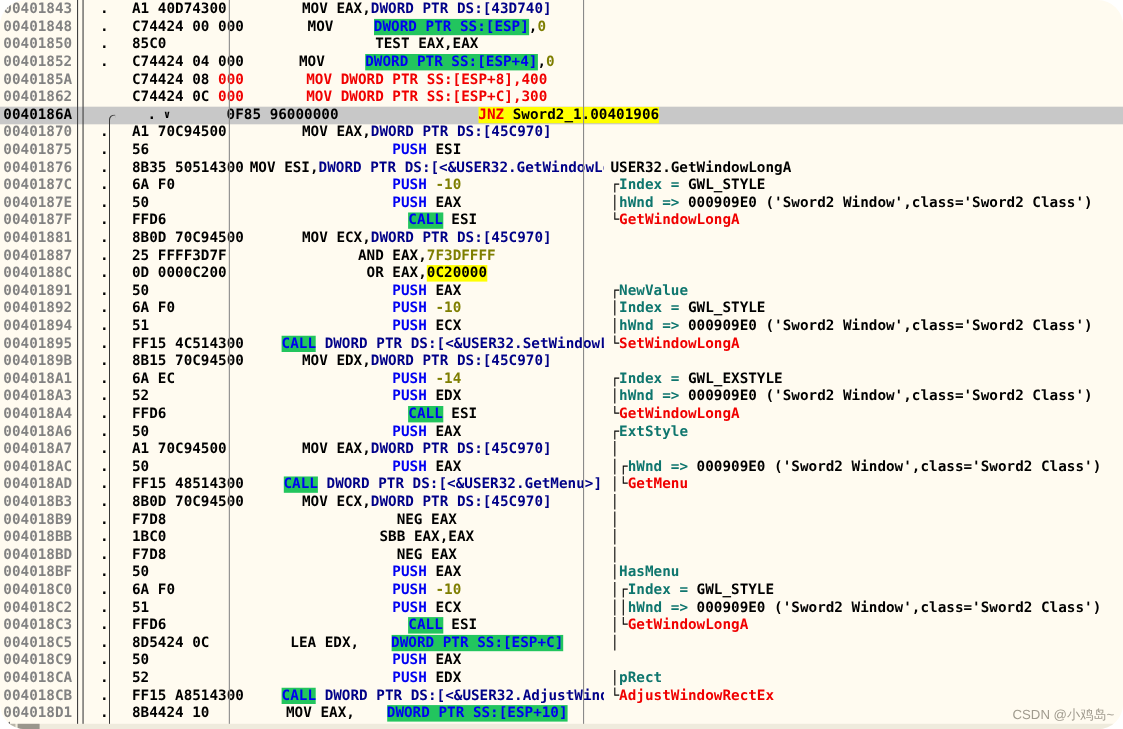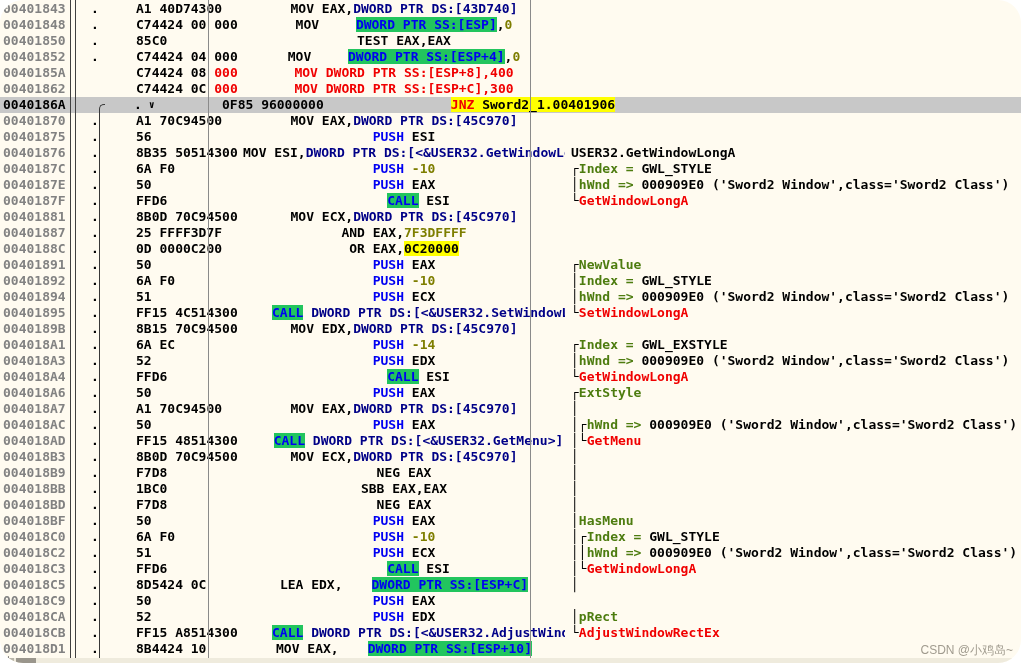--- a/index.html
+++ b/index.html
@@ -15,27 +15,27 @@
     cursor:default;
     border-radius:23px;
   }
   #rows{position:absolute;top:1px;left:0;width:100%;}
   .row{display:flex;height:16px;white-space:pre;}
   .row.sel{background:#C8C8C8;gap:43px;}
   .cell{overflow:hidden;white-space:pre;flex:none;}
   .c-addr{width:76px;padding-left:3px;color:#828282;}
   .row.sel .c-addr{color:#000;}
   .c-marker{width:29px;padding-left:12px;color:#000;}
-  .c-hex{width:103px;margin-left:16px;}
+  .c-hex{width:103px;}
   .c-dis{width:322px;padding-left:4px;text-align:center;}
   .c-cmt{flex:1 1 auto;padding-left:6px;}
   .jarrow-glyph{font-size:10px;vertical-align:1px;margin-left:1px;}
   
   .c-k{color:#000000;}
-  .c-g{color:#4d7c0f;}
+  .c-g{color:#0f766e;}
   .c-m{color:#000087;}
   .c-b{color:#0000F2;}
   .c-o{color:#7E7E00;}
   .c-r{color:#F00000;}
   .c-hc{color:#0000F2;background:#22c55e;margin-left:29px;}
   .c-hy{color:#000000;background:#FFFF00;}
   .c-ry{color:#F00000;background:#FFFF00;}
   
   .vsep{position:absolute;top:0;bottom:0;width:1px;}
   .vsep.dark{background:#404040;}

